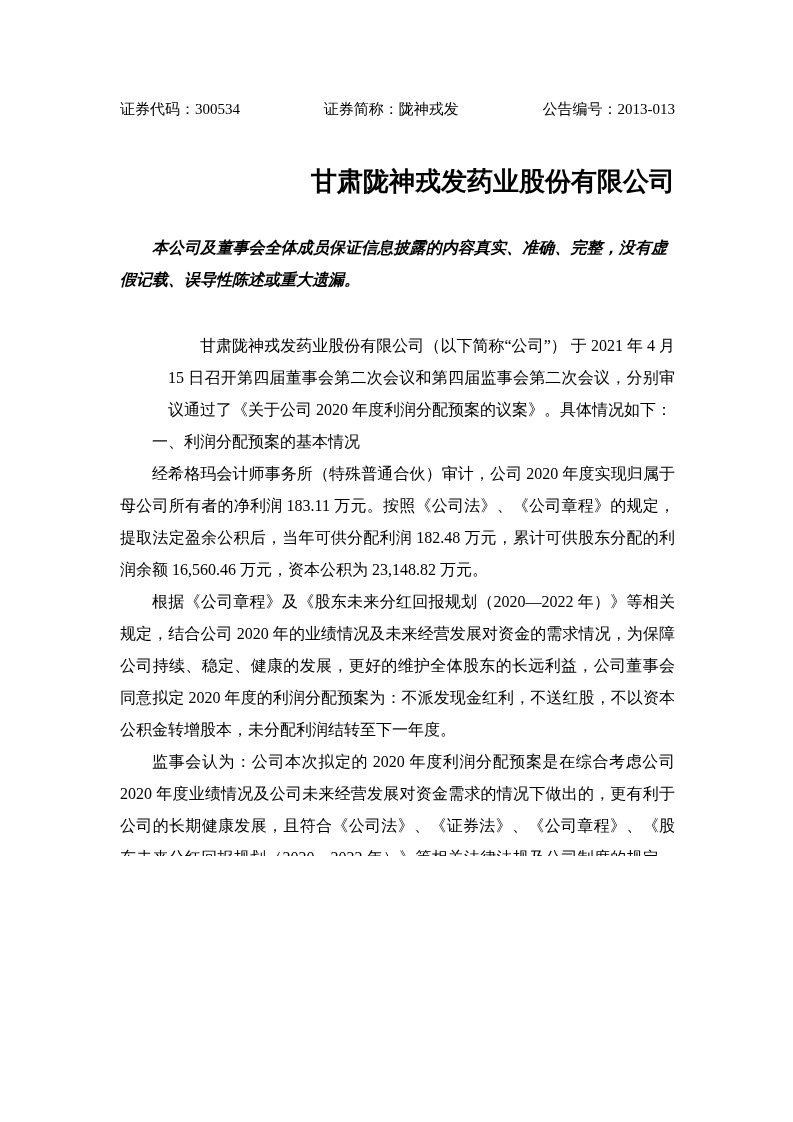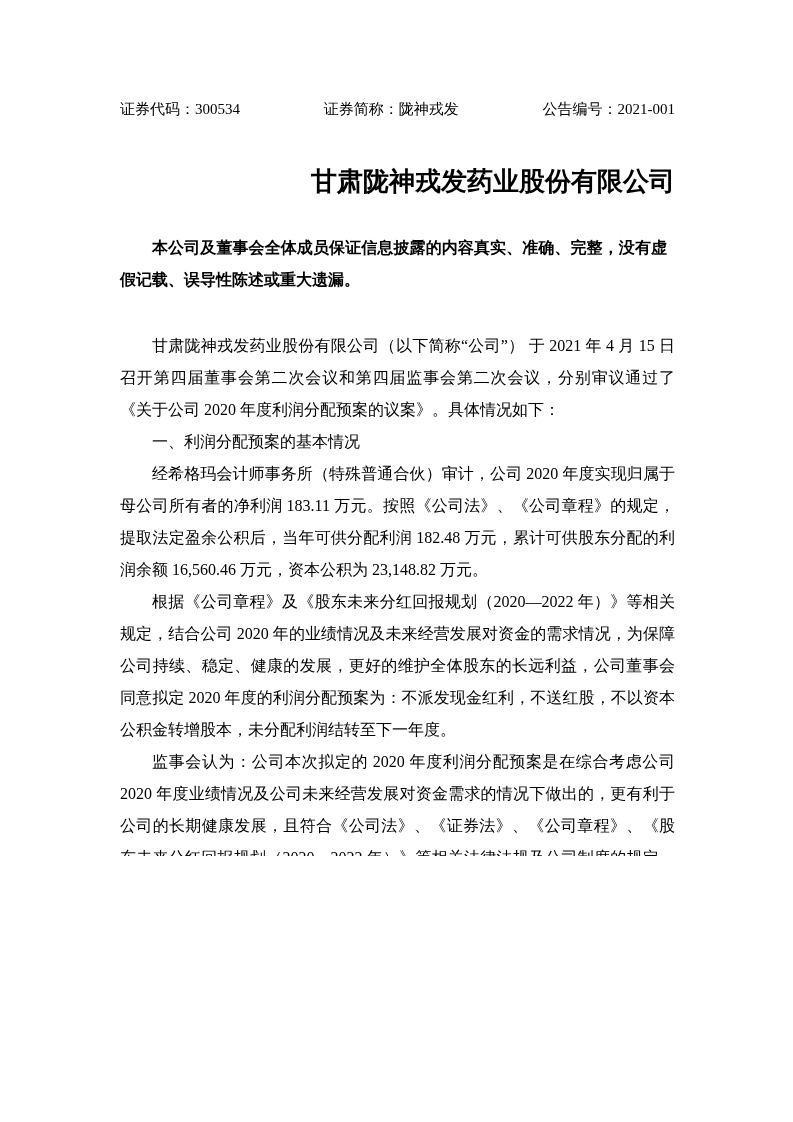--- a/index.html
+++ b/index.html
@@ -37,48 +37,49 @@
   }
   .title-line { display: block; }
   .disclaimer {
     margin: 28px 8px 0 0;
     font-family: "Liberation Sans", "DejaVu Sans", sans-serif;
     font-weight: bold;
     font-size: 16px;
     line-height: 32px;
     text-indent: 2em;
     text-align: justify;
+    font-style: italic;
   }
   .para {
     margin: 0;
     font-size: 16px;
     line-height: 32px;
     text-indent: 2em;
     text-align: justify;
   }
-  .intro { margin-top: 34px; }
+  .intro { margin-top: 34px; margin-left: 48px; }
   .sec-heading {
     margin: 0;
     font-family: "Liberation Sans", "DejaVu Sans", sans-serif;
     font-weight: normal;
     font-size: 16px;
     line-height: 32px;
     text-indent: 2em;
     text-align: left;
   }
 </style>
 </head>
 <body>
 
 <div class="page">
 
   <div class="doc-header">
     <span>证券代码：300534</span>
     <span>证券简称：陇神戎发</span>
-    <span>公告编号：2021-001</span>
+    <span>公告编号：2013-013</span>
   </div>
 
   <h1 class="doc-title">
     <span class="title-line">甘肃陇神戎发药业股份有限公司</span>
   </h1>
 
   <p class="disclaimer">本公司及董事会全体成员保证信息披露的内容真实、准确、完整，没有虚假记载、误导性陈述或重大遗漏。</p>
 
   <p class="para intro">甘肃陇神戎发药业股份有限公司（以下简称“公司”） 于 2021 年 4 月 15 日召开第四届董事会第二次会议和第四届监事会第二次会议，分别审议通过了《关于公司 2020 年度利润分配预案的议案》。具体情况如下：</p>
 

